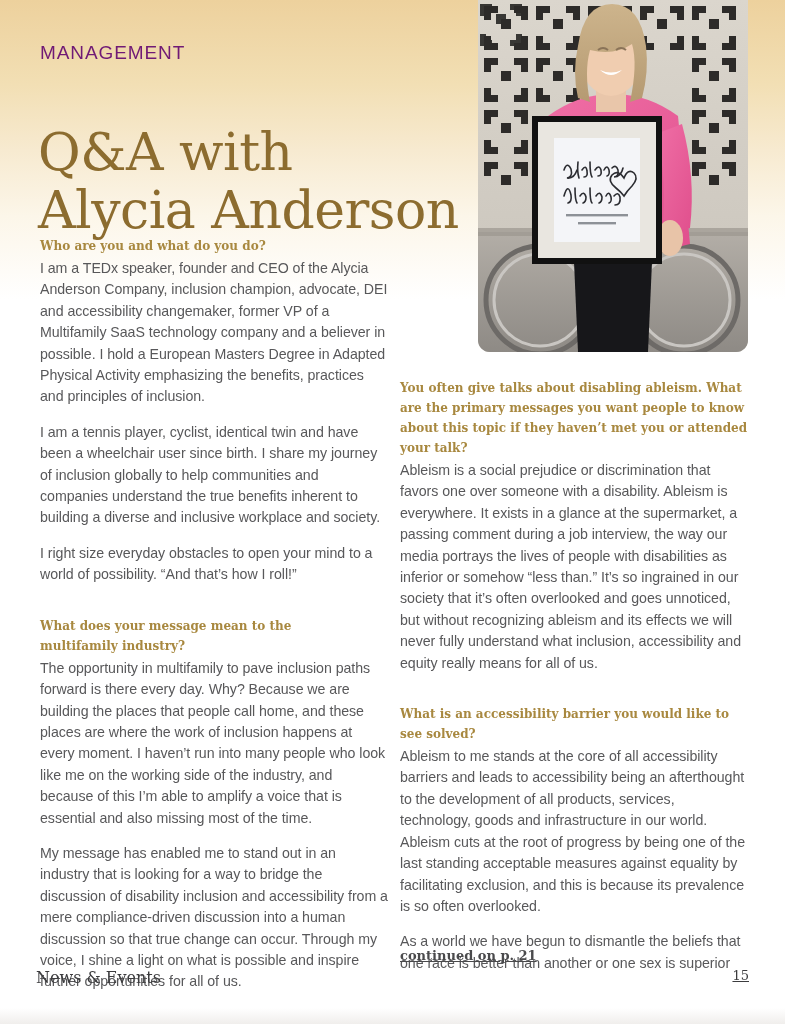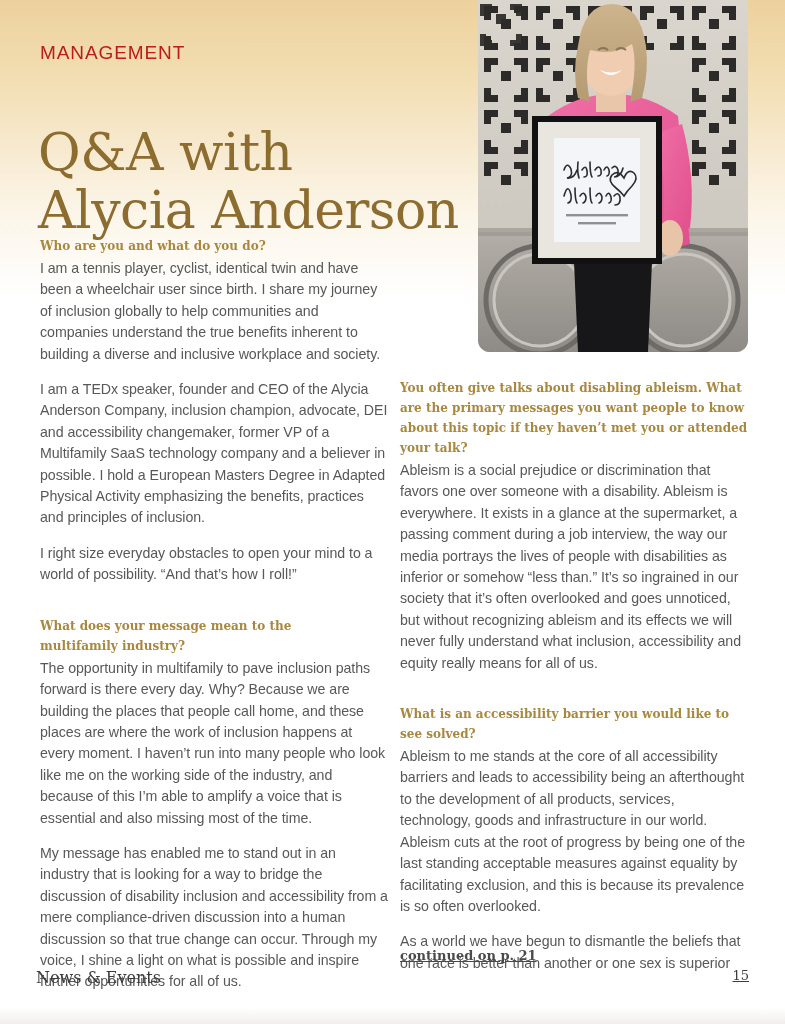--- a/index.html
+++ b/index.html
@@ -43,21 +43,21 @@
     z-index: 2;
   }
 
   
   .kicker {
     position: absolute;
     left: 40px;
     top: 42px;
     font-size: 19px;
     letter-spacing: 0.9px;
-    color: #b91c1c;
+    color: #701a75;
     font-family: "Liberation Sans", sans-serif;
     font-weight: 400;
   }
 
   
   .headline {
     position: absolute;
     left: 38px;
     top: 88px;
     width: 430px;
@@ -374,22 +374,22 @@
     <div class="kicker">MANAGEMENT</div>
 
     <h1 class="headline">
       <span>Q&amp;A with</span>
       <span class="l2">Alycia Anderson</span>
     </h1>
 
     <div class="col-left">
 
       <h2 class="qhead">Who are you and what do you do?</h2>
+      <p class="body">I am a TEDx speaker, founder and CEO of the Alycia Anderson Company, inclusion champion, advocate, DEI and accessibility changemaker, former VP of a Multifamily SaaS technology company and a believer in possible. I hold a European Masters Degree in Adapted Physical Activity emphasizing the benefits, practices and principles of inclusion.</p>
       <p class="body">I am a tennis player, cyclist, identical twin and have been a wheelchair user since birth. I share my journey of inclusion globally to help communities and companies understand the true benefits inherent to building a diverse and inclusive workplace and society.</p>
-      <p class="body">I am a TEDx speaker, founder and CEO of the Alycia Anderson Company, inclusion champion, advocate, DEI and accessibility changemaker, former VP of a Multifamily SaaS technology company and a believer in possible. I hold a European Masters Degree in Adapted Physical Activity emphasizing the benefits, practices and principles of inclusion.</p>
       <p class="body">I right size everyday obstacles to open your mind to a world of possibility. “And that’s how I roll!”</p>
 
       <h2 class="qhead spaced">
         <span>What does your message mean to the</span><br>
         <span>multifamily industry?</span>
       </h2>
       <p class="body">The opportunity in multifamily to pave inclusion paths forward is there every day. Why? Because we are building the places that people call home, and these places are where the work of inclusion happens at every moment. I haven’t run into many people who look like me on the working side of the industry, and because of this I’m able to amplify a voice that is essential and also missing most of the time.</p>
       <p class="body">My message has enabled me to stand out in an industry that is looking for a way to bridge the discussion of disability inclusion and accessibility from a mere compliance-driven discussion into a human discussion so that true change can occur. Through my voice, I shine a light on what is possible and inspire further opportunities for all of us.</p>
     </div>
 

